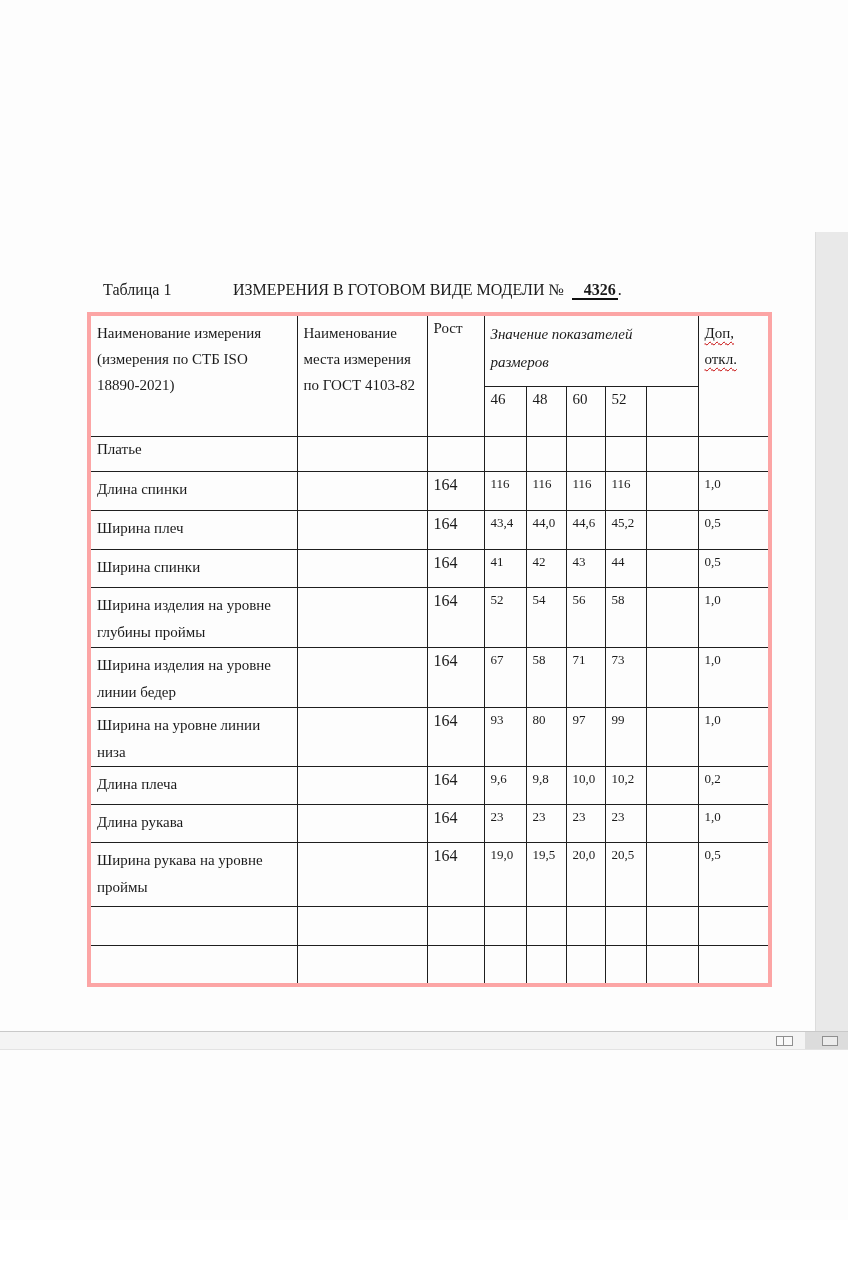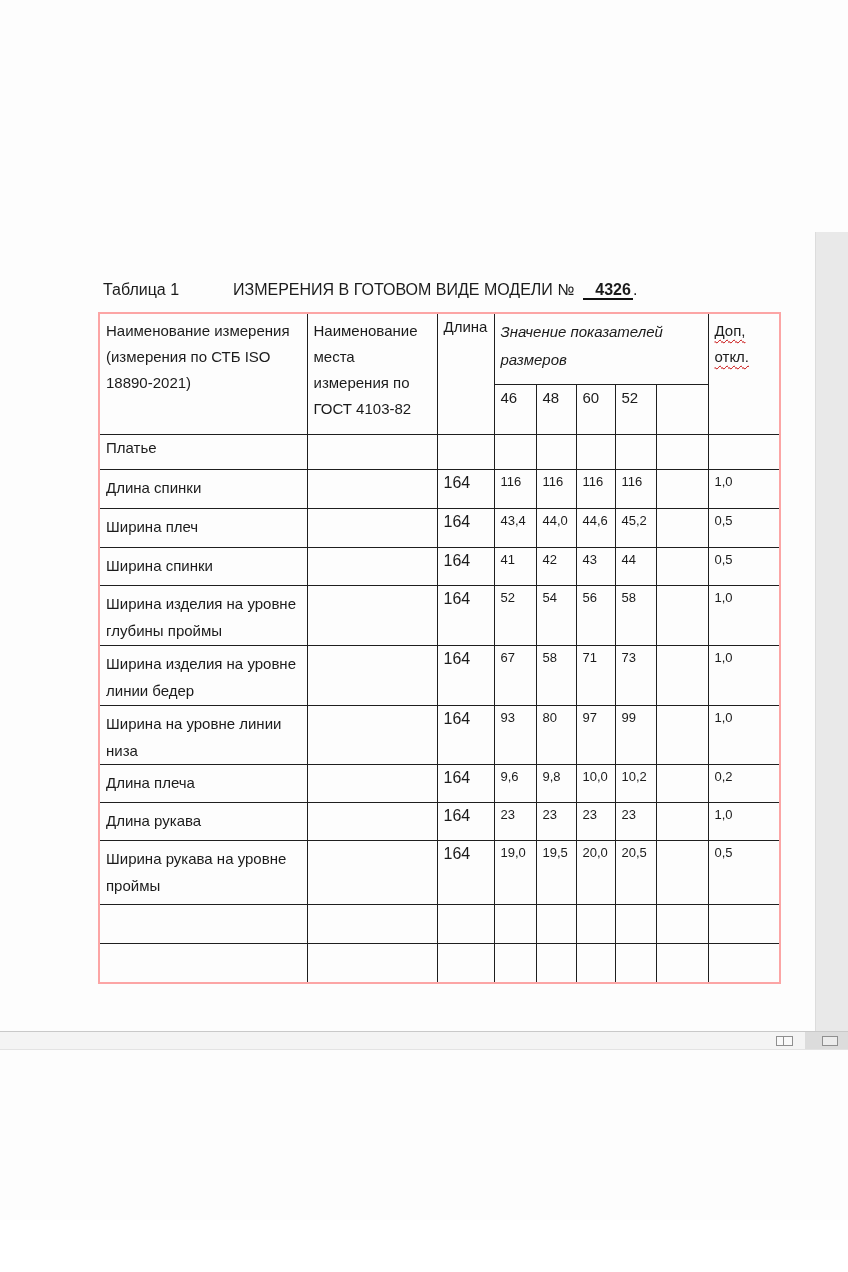--- a/index.html
+++ b/index.html
@@ -1,38 +1,38 @@
 <!DOCTYPE html>
 <html><head>
 <meta charset="utf-8">
 <style>
   html,body{margin:0;padding:0;}
   .stage{position:relative;width:848px;height:1220px;background:#fdfdfd;overflow:hidden;
-         font-family:Liberation Sans, sans-serif;color:#1b1b1b;}
+         font-family:Liberation Serif, serif;color:#1b1b1b;}
   
   .right-strip{position:absolute;left:815px;top:232px;width:33px;height:799px;
                background:#e9e9e9;border-left:1px solid #dcdcdc;}
   
   .bottom-band{position:absolute;left:0;top:1031px;width:848px;height:17px;
                background:#f4f4f4;border-top:1px solid #c9c9c9;border-bottom:1px solid #e3e3e3;}
   .band-corner{position:absolute;left:805px;top:0;width:43px;height:17px;background:#dcdcdc;}
   .book-icon{position:absolute;left:776px;top:4px;width:15px;height:8px;
              border:1px solid #8f8f8f;background:#f9f9f9;}
   .book-icon:before{content:"";position:absolute;left:6px;top:0;width:1px;height:8px;background:#8f8f8f;}
   .corner-icon{position:absolute;left:17px;top:4px;width:14px;height:8px;
                border:1px solid #8f8f8f;background:#ececec;}
   
   .caption{position:absolute;left:103px;top:281px;width:700px;height:22px;
            font-size:16px;white-space:nowrap;}
   .caption .t-label{position:absolute;left:0;}
   .caption .t-main{position:absolute;left:130px;}
   .model-num{font-weight:bold;border-bottom:2px solid #111;padding:0 2px 0 12px;}
   
-  table.meas{position:absolute;left:98px;top:312px;border-collapse:collapse;table-layout:fixed;
-             border:2px solid #fca5a5;}
+  table.meas{position:absolute;left:87px;top:312px;border-collapse:collapse;table-layout:fixed;
+             border:4px solid #fca5a5;}
   table.meas th,table.meas td{border:1.6px solid #1f1f1f;vertical-align:top;overflow:hidden;
              font-weight:normal;text-align:left;padding:4px 6px 0 6px;}
   th.h-name,th.h-place{font-weight:bold;font-size:15px;line-height:26px;
              text-align:justify;text-align-last:left;padding-top:5px;}
   th.h-rost{font-weight:bold;font-size:15px;text-align:center;padding-top:5px;}
   th.h-group{font-weight:bold;font-style:italic;font-size:15px;line-height:28px;
              text-align:justify;text-align-last:left;padding-top:4px;height:66px;}
   th.h-size{font-size:15px;text-align:left;padding:6px 0 0 8px;height:45px;}
   th.h-tol{font-weight:bold;font-size:15px;line-height:26px;padding-top:5px;}
   .wavy{text-decoration:underline wavy #c40000;text-decoration-thickness:1px;text-underline-offset:3px;}
@@ -64,21 +64,21 @@
         <col style="width:40px">
         <col style="width:39px">
       <col style="width:41px">
         <col style="width:52px">
         <col style="width:72px">
     </colgroup>
     <thead>
       <tr>
         <th class="h-name" rowspan="2">Наименование измерения (измерения по СТБ ISO 18890-2021)</th>
         <th class="h-place" rowspan="2">Наименование места измерения по ГОСТ 4103-82</th>
-        <th class="h-rost" rowspan="2">Длина</th>
+        <th class="h-rost" rowspan="2">Рост</th>
         <th class="h-group" colspan="5">Значение показателей размеров</th>
         <th class="h-tol" rowspan="2">
           <span class="wavy">Доп,</span><br>
           <span class="wavy">откл.</span>
         </th>
       </tr>
       <tr>
         <th class="h-size">46</th>
         <th class="h-size">48</th>
         <th class="h-size">60</th>

